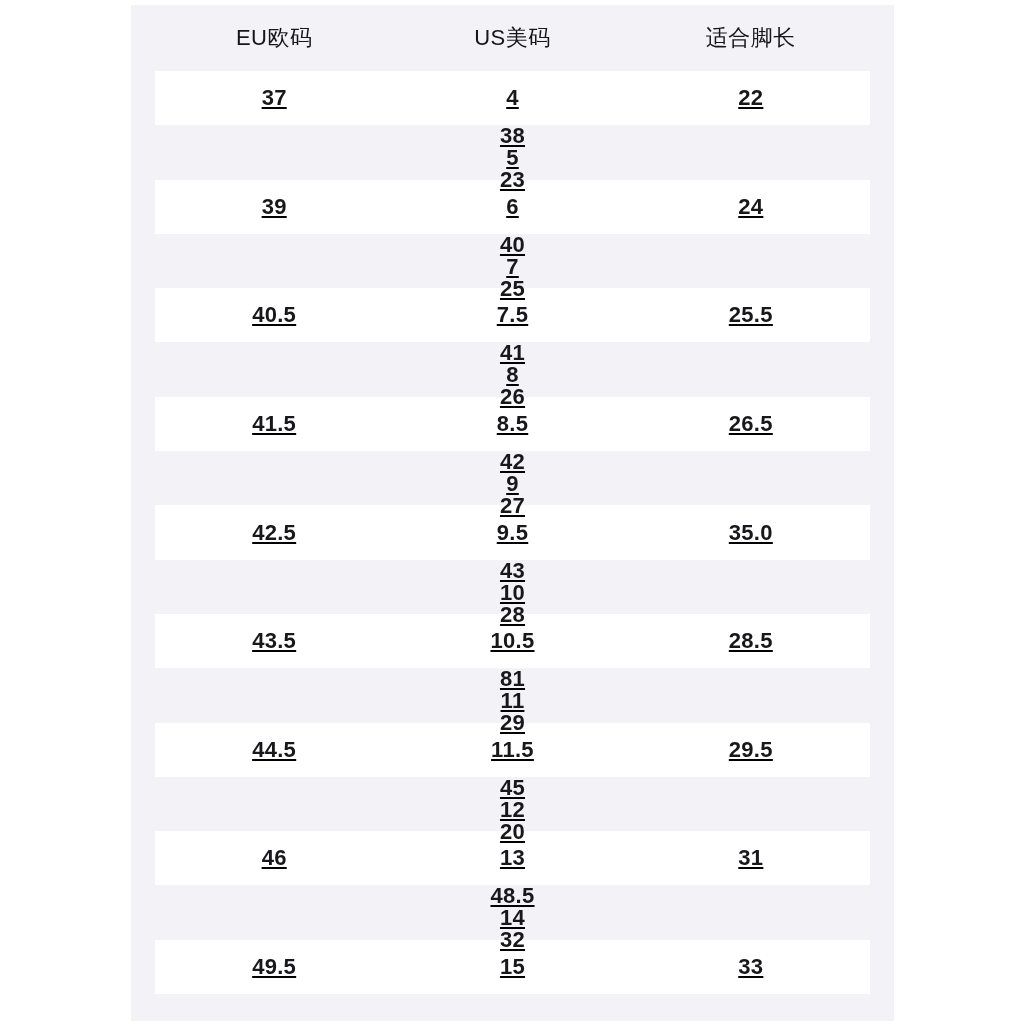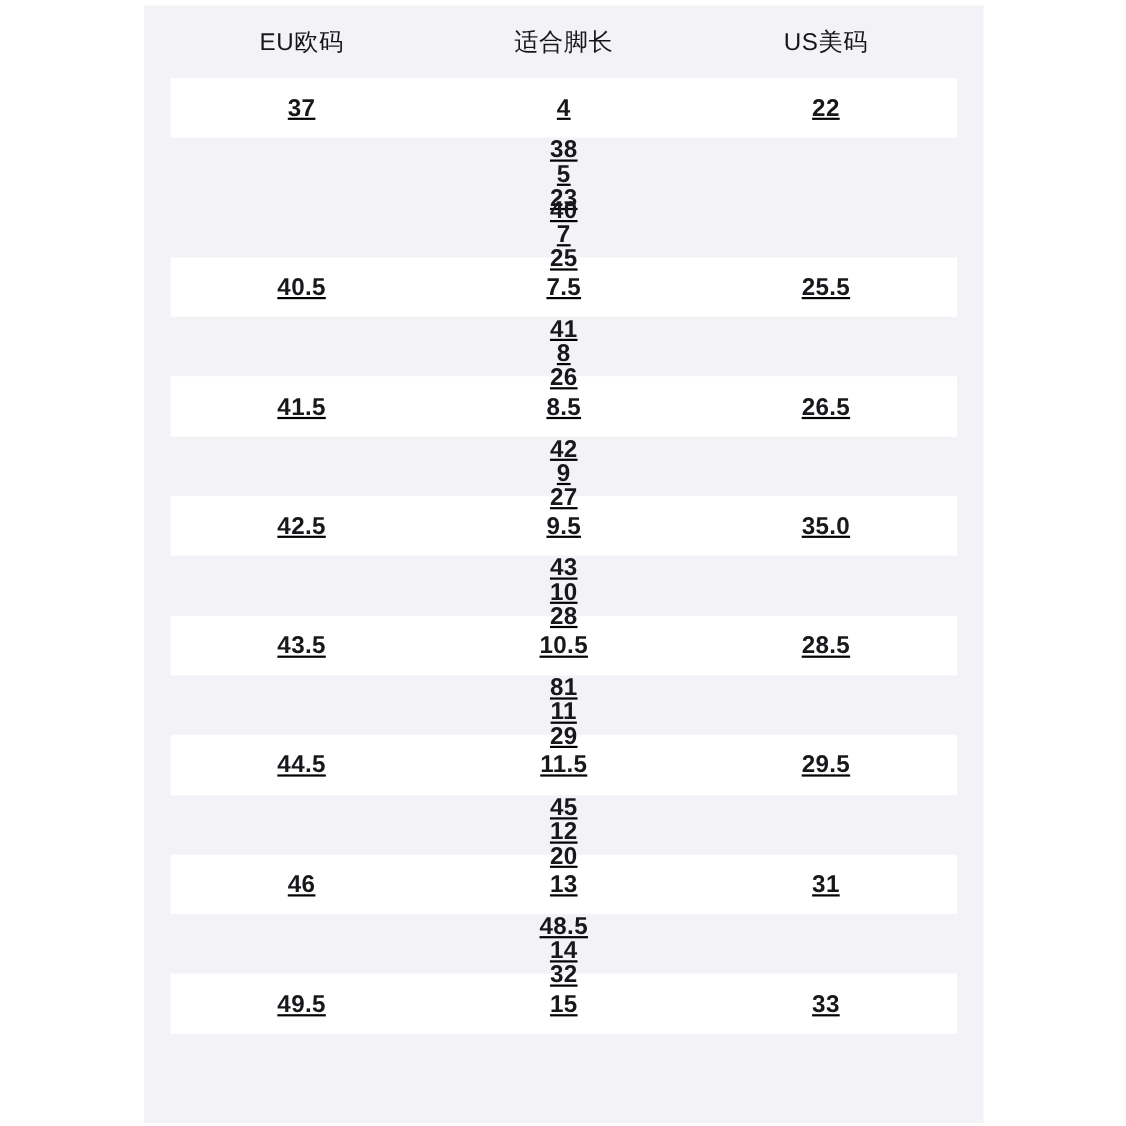--- a/index.html
+++ b/index.html
@@ -91,34 +91,39 @@
 </style>
 </head>
 <body>
 
 <div id="page">
 
   <div id="size-chart-panel">
 
     <div class="chart-header">
       <div class="cell">EU欧码</div>
+      <div class="cell">US美码</div>
       <div class="cell">适合脚长</div>
-      <div class="cell">US美码</div>
     </div>
 
     <div class="chart-body">
         <div class="chart-row row-light">
           <div class="cell">37</div>
           <div class="cell">4</div>
           <div class="cell">22</div>
         </div>
         <div class="chart-row row-dark">
           <div class="cell">38</div>
           <div class="cell">5</div>
           <div class="cell">23</div>
+        </div>
+        <div class="chart-row row-light">
+          <div class="cell">39</div>
+          <div class="cell">6</div>
+          <div class="cell">24</div>
         </div>
         <div class="chart-row row-dark">
           <div class="cell">40</div>
           <div class="cell">7</div>
           <div class="cell">25</div>
         </div>
         <div class="chart-row row-light">
           <div class="cell">40.5</div>
           <div class="cell">7.5</div>
           <div class="cell">25.5</div>

